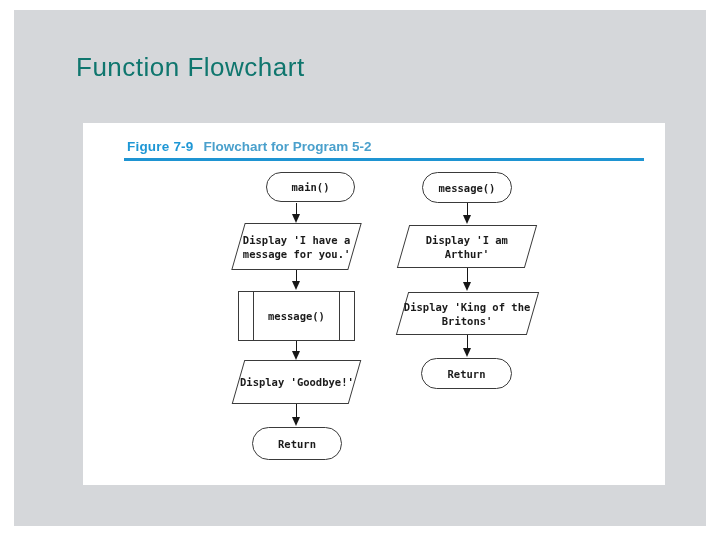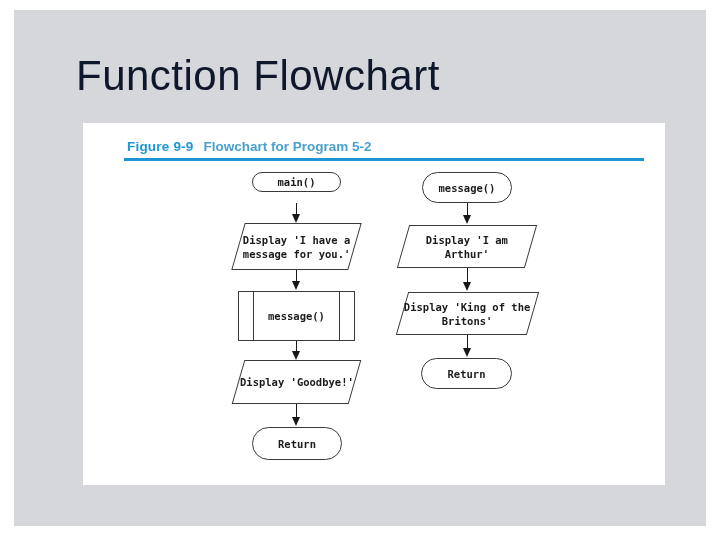--- a/index.html
+++ b/index.html
@@ -8,21 +8,21 @@
 
   #page { position: relative; width: 720px; height: 540px; background: #ffffff; }
 
   .slide {
     position: absolute; left: 14px; top: 10px; width: 692px; height: 516px;
     background: #d5d7da;
   }
 
   .slide-title {
     position: absolute; left: 62px; top: 42px;
-    font-size: 42px; font-weight: 400; color: #0f172a; letter-spacing: 0.5px;
+    font-size: 26px; font-weight: 400; color: #0f766e; letter-spacing: 0.5px;
     white-space: nowrap;
   }
 
   .figure-panel {
     position: absolute; left: 69px; top: 113px; width: 582px; height: 362px;
     background: #ffffff;
   }
 
   .figure-caption {
     position: absolute; left: 113px; top: 129px;
@@ -73,26 +73,26 @@
 
 <div id="page">
 
   <div class="slide">
 
     <div class="slide-title">Function Flowchart</div>
 
     <div class="figure-panel"></div>
 
     <div class="figure-caption">
-      <span class="fig-label">Figure 9-9</span><span class="fig-text">Flowchart for Program 5-2</span>
+      <span class="fig-label">Figure 7-9</span><span class="fig-text">Flowchart for Program 5-2</span>
     </div>
 
     <div class="figure-rule"></div>
 
-    <div class="node terminal" style="left:238px; top:162px; width:89px; height:20px;">
+    <div class="node terminal" style="left:252px; top:162px; width:89px; height:30px;">
       <span class="node-text">main()</span>
     </div>
 
     <div class="arrow" style="left:277px; top:193px; height:20px;">
       <span class="shaft"></span>
       <span class="head"></span>
     </div>
 
     <div class="node io" style="left:224px; top:213px; width:117px; height:47px;">
       <span class="node-text">Display 'I have a

